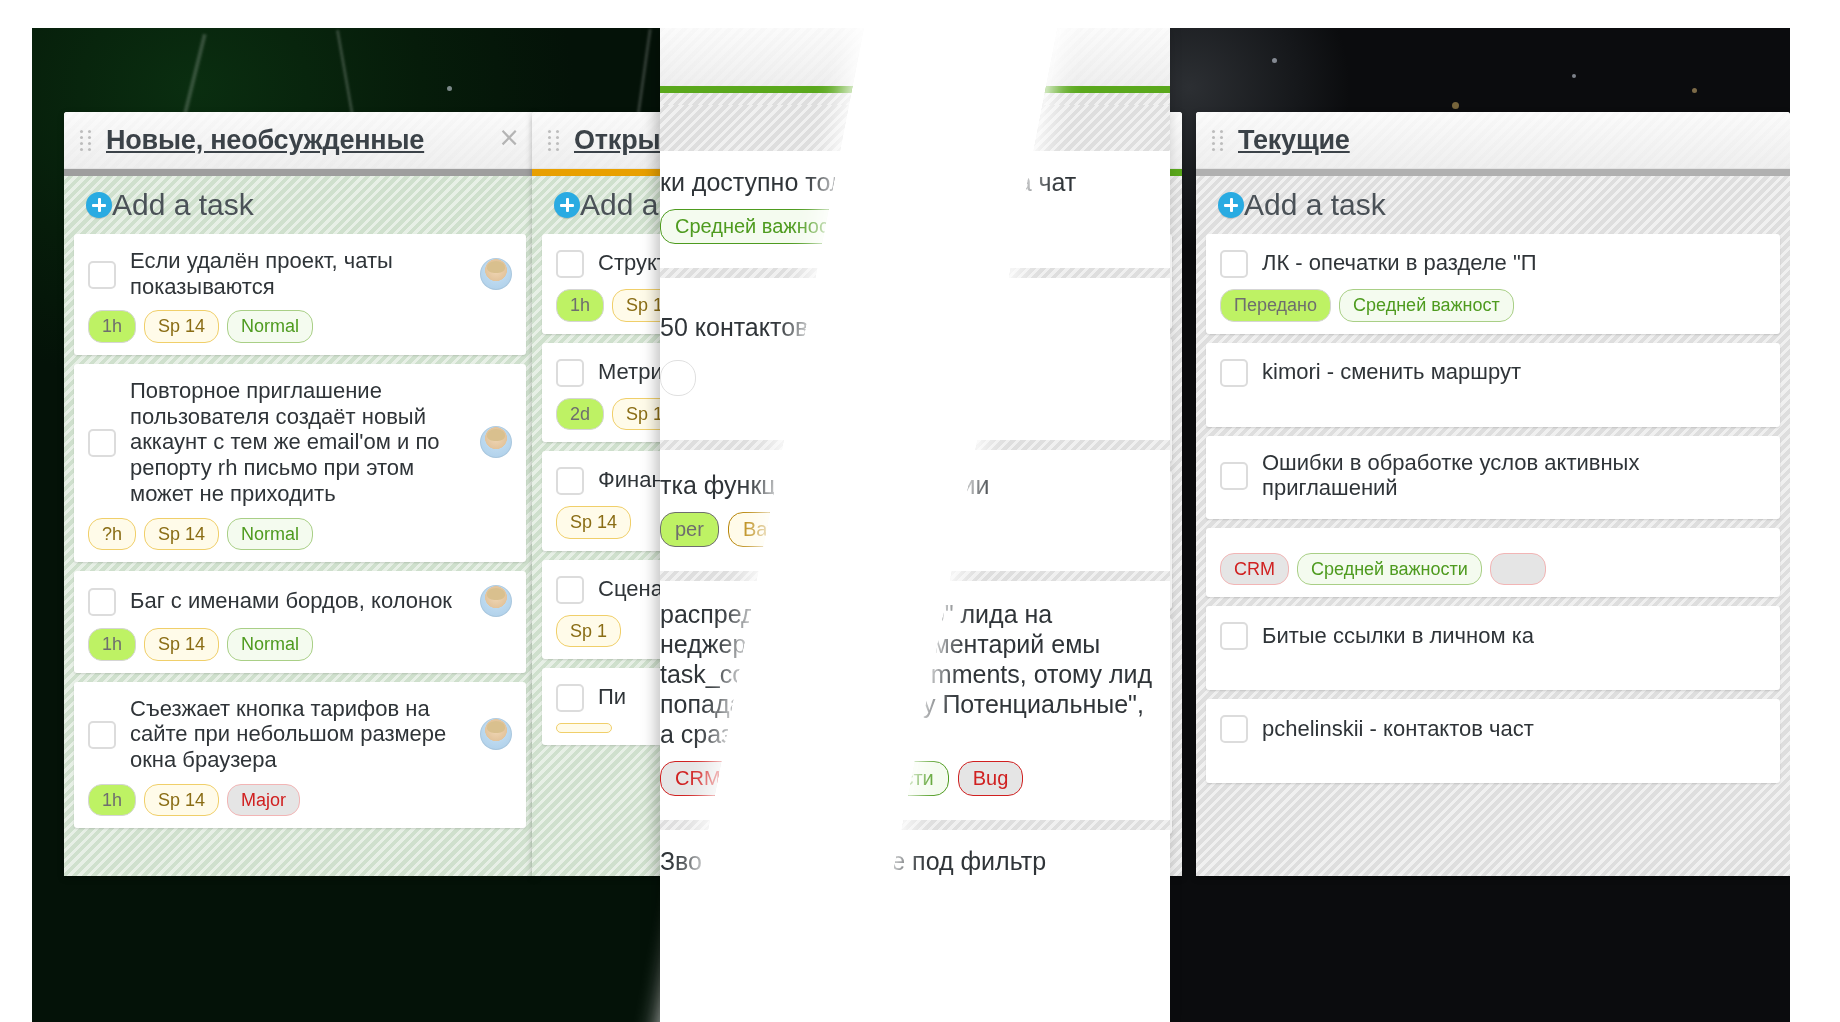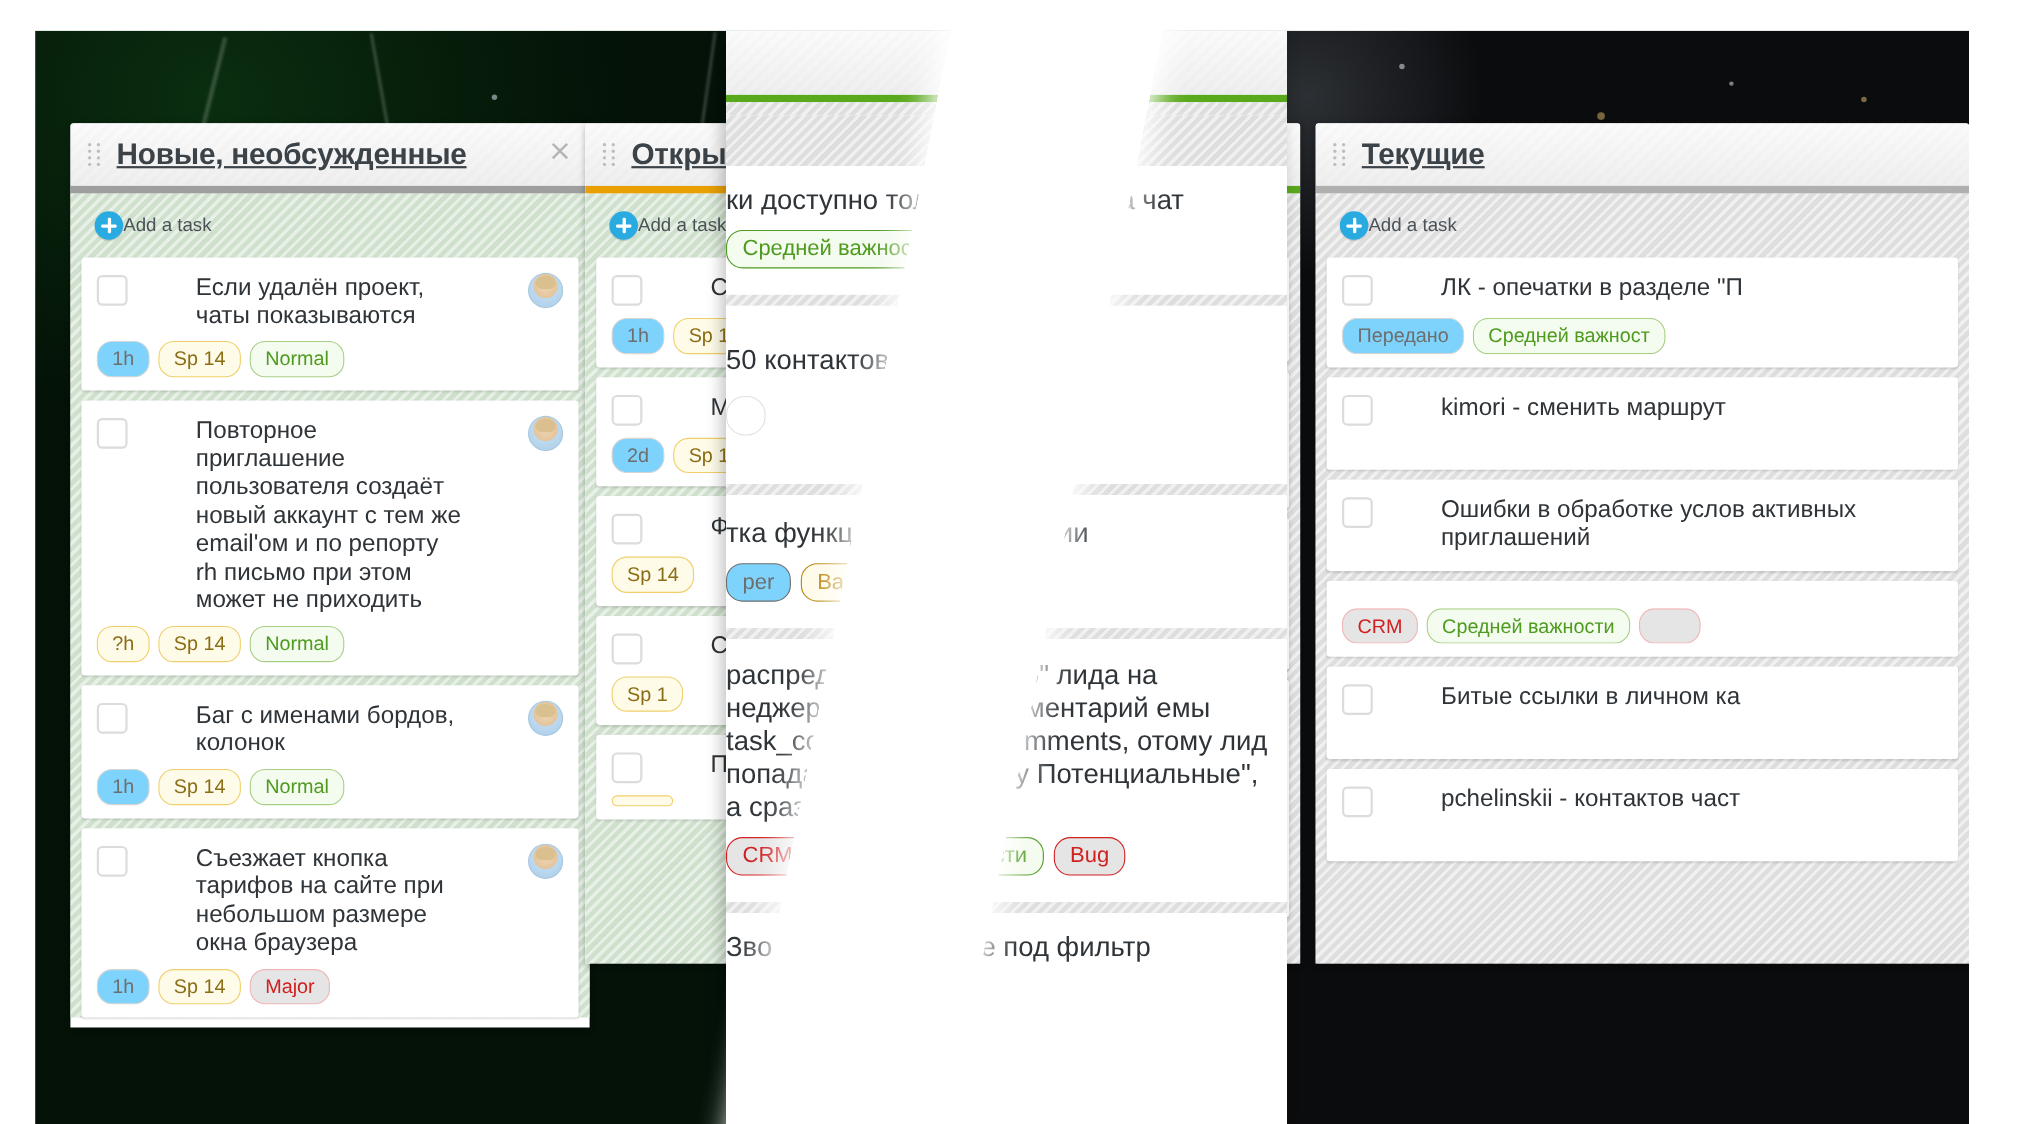--- a/index.html
+++ b/index.html
@@ -47,35 +47,35 @@
             padding:0;min-height:700px;}
   .col-body.greeny{background:#cfe0cd;
             background-image:repeating-linear-gradient(135deg,rgba(255,255,255,.5) 0 3px,rgba(255,255,255,0) 3px 7px);}
 
   .addtask{display:flex;align-items:center;height:58px;padding-left:22px;}
   .plus{width:26px;height:26px;border-radius:50%;background:#29abe2;position:relative;flex:none;
         box-shadow:0 1px 1px rgba(0,0,0,.15);}
   .plus:before,.plus:after{content:"";position:absolute;background:#fff;border-radius:1px;}
   .plus:before{left:6px;top:12px;width:14px;height:3px;}
   .plus:after{top:6px;left:11.5px;width:3px;height:14px;}
-  .addtask span{margin-left:0;font-size:17px;color:#4a5157;}
+  .addtask span{margin-left:0;font-size:30px;color:#4a5157;}
 
   .card{background:#fff;margin:0 10px 9px 10px;border-radius:3px;padding:14px 14px 12px 14px;
         position:relative;box-shadow:0 1px 2px rgba(0,0,0,.12);}
-  .card-row{display:flex;align-items:flex-start;gap:48px;}
+  .card-row{display:flex;align-items:center;}
   .cbx{width:24px;height:24px;border:2px solid #dcdcdc;border-radius:5px;background:#fff;flex:none;margin-top:2px;}
   .card-title{font-size:22px;line-height:1.17;color:#2f3438;margin-left:14px;flex:1;}
   .avatar{width:32px;height:32px;border-radius:50%;flex:none;margin-left:8px;overflow:hidden;
           background:radial-gradient(circle at 50% 38%,#f0d7b6 0%,#e3c49c 42%,#bcd9ef 44%,#a9cce8 100%);
           box-shadow:inset 0 0 0 1px rgba(0,0,0,.06);position:relative;}
   .avatar:after{content:"";position:absolute;left:7px;top:3px;width:18px;height:12px;border-radius:50% 50% 40% 40%;
           background:#d9c08e;}
   .tags{margin-top:11px;display:flex;flex-wrap:wrap;gap:8px;}
   .tag{border-radius:14px;border:1px solid;padding:4px 13px;font-size:18px;line-height:1.25;white-space:nowrap;}
-  .t-grey{border-color:#d5d5d5;background:#7dd3fc;color:#6e6e6e;}
+  .t-grey{border-color:#d5d5d5;background:#bef264;color:#6e6e6e;}
   .t-yellow{border-color:#f0cf6a;background:#fffbe9;color:#8a6d15;}
   .t-green{border-color:#a9cf86;background:#f4fbef;color:#4e9b1f;}
   .t-red{border-color:#f2b5b5;background:#e5e5e5;color:#d02020;}
   .t-cyan{border-color:#8fdcd5;background:#eefbfa;color:#16a79a;}
   .t-orange{border-color:#f0cf6a;background:#fffbe9;color:#b8860a;}
 
   
   #fg{position:absolute;left:660px;top:28px;width:510px;height:994px;background:#ffffff;
       box-shadow:-4px 0 14px rgba(0,0,0,.25);overflow:hidden;}
   #fg .col-head{height:58px;}

